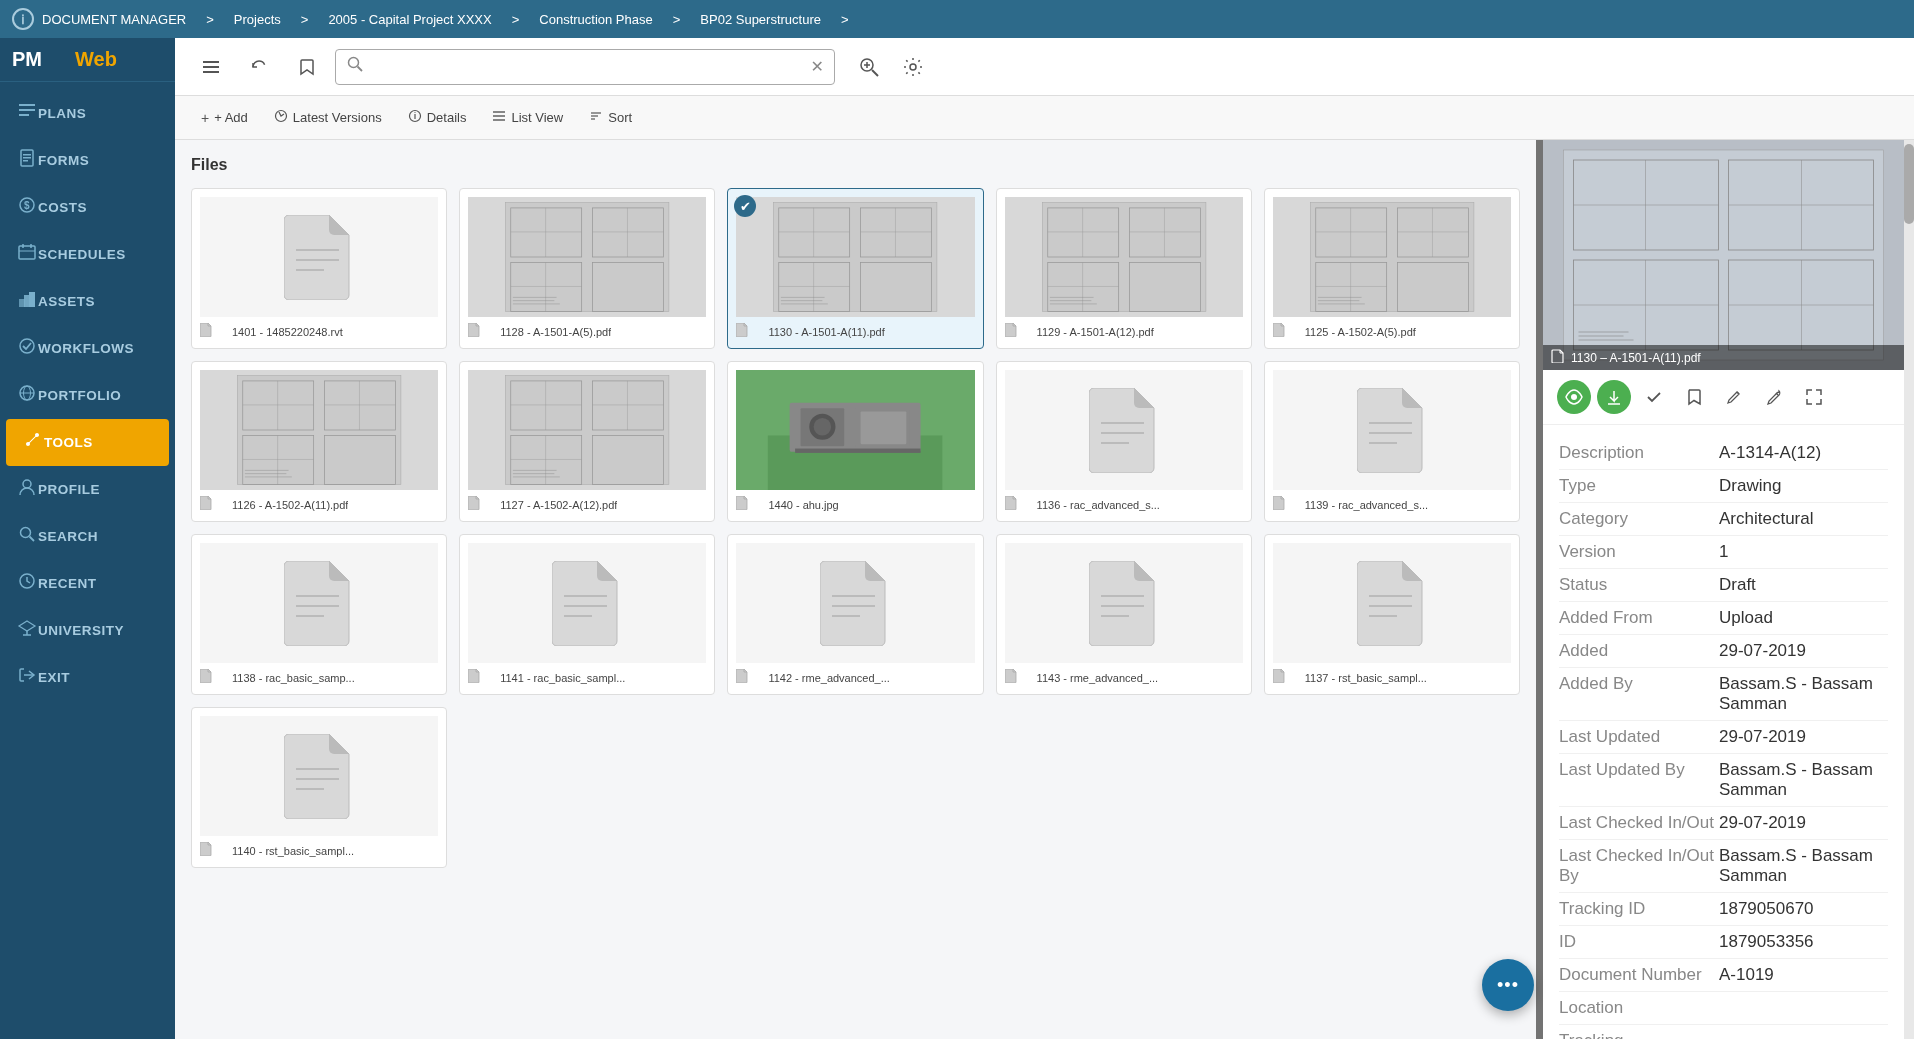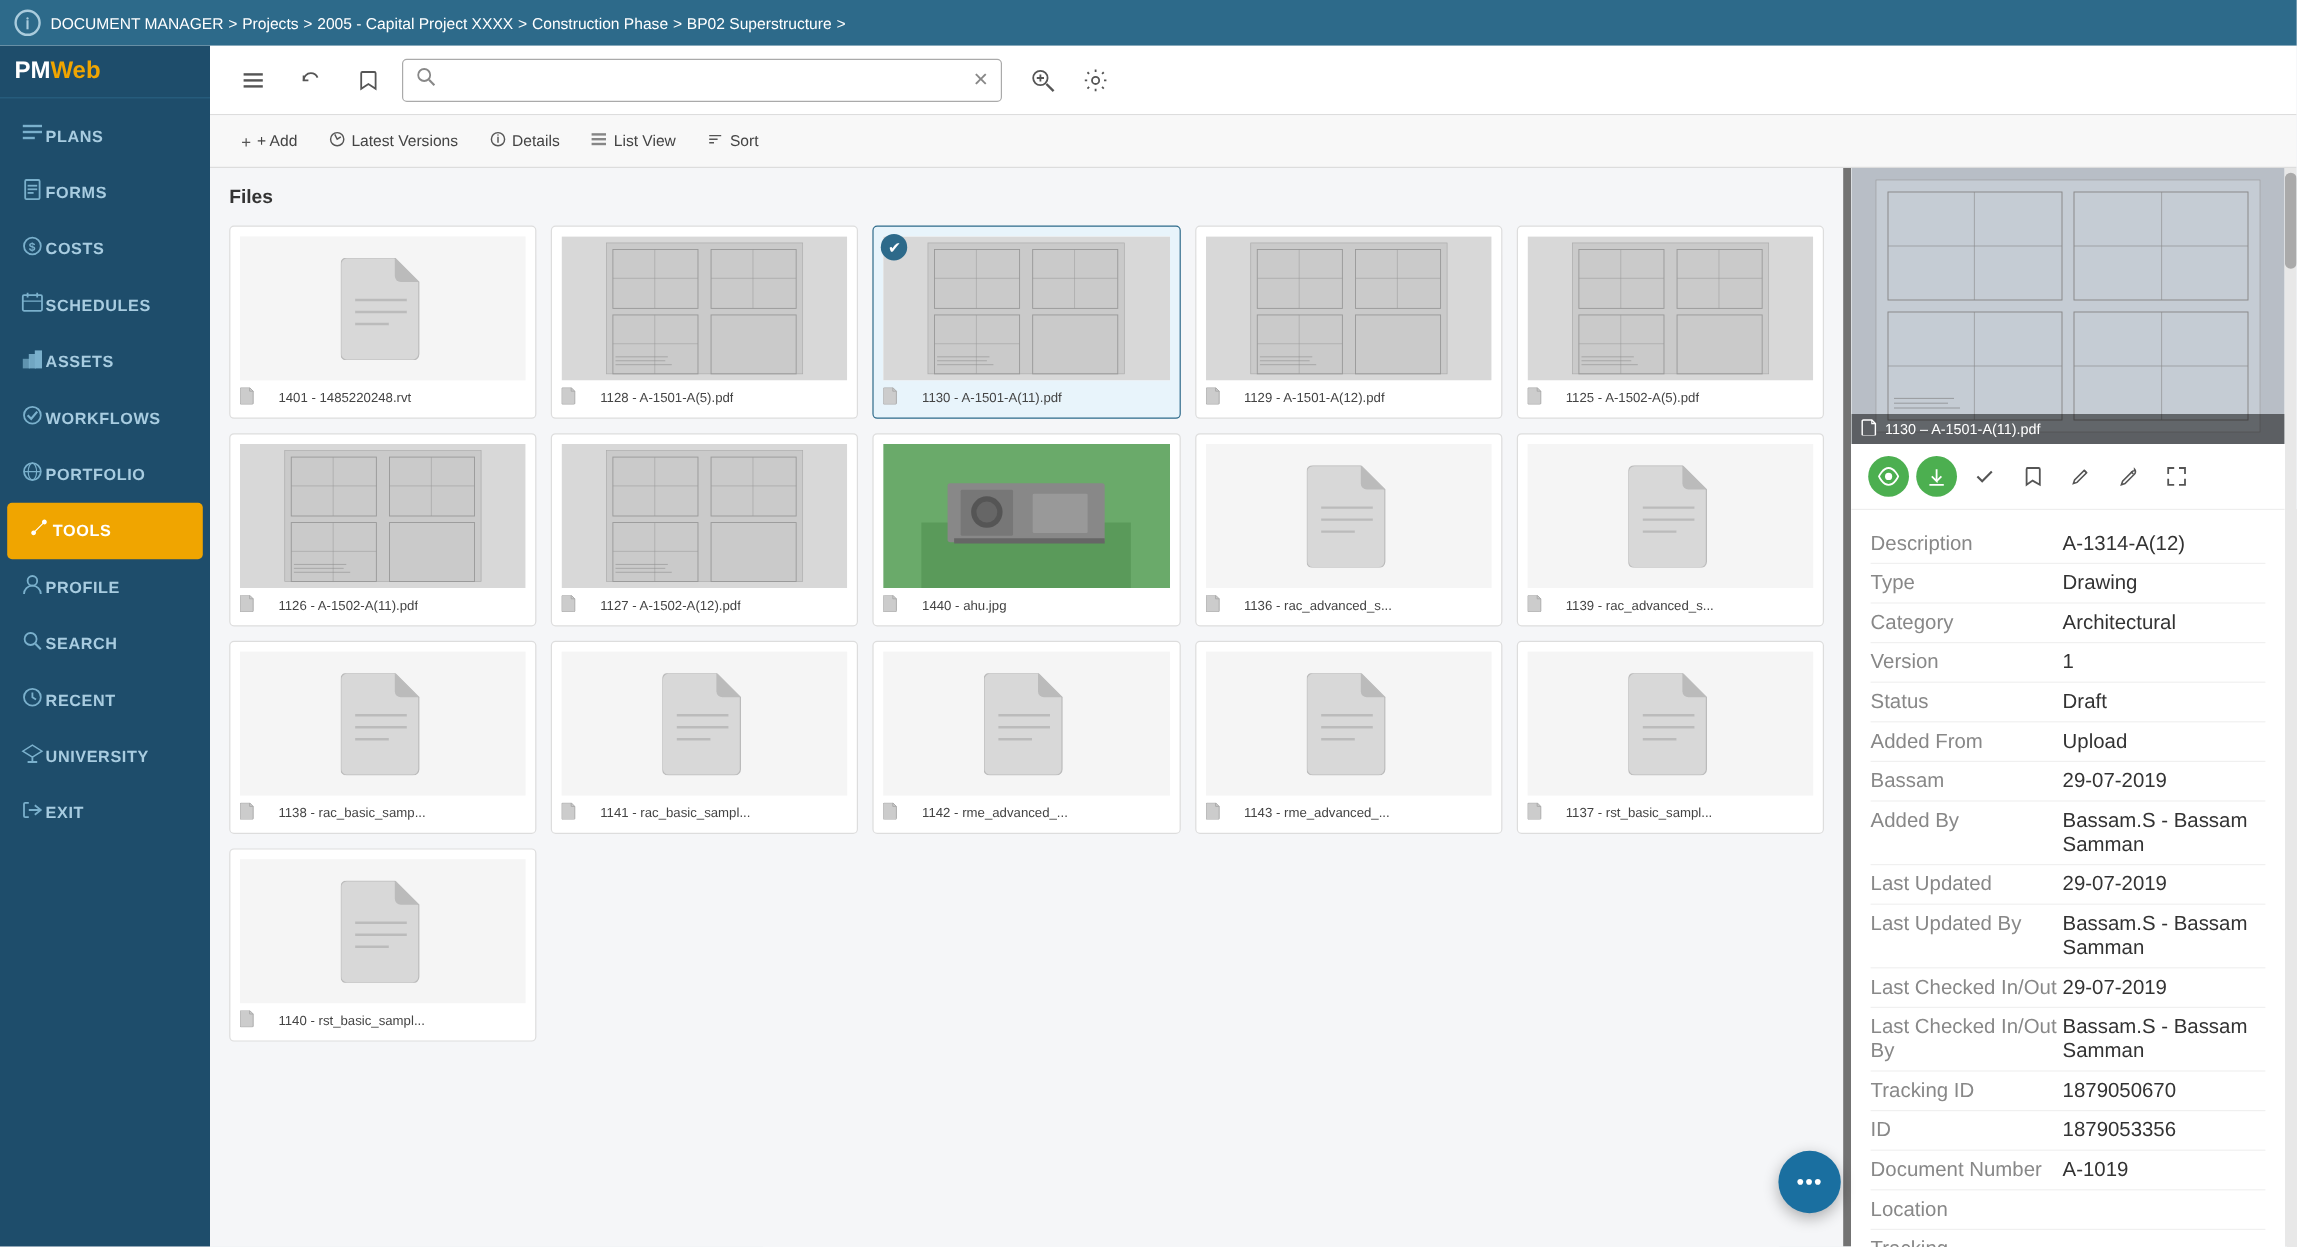--- a/index.html
+++ b/index.html
@@ -19,21 +19,21 @@
       width: 22px; height: 22px;
       border-radius: 50%;
       border: 2px solid #aaccdd;
       color: #aaccdd;
       display: flex; align-items: center; justify-content: center;
       font-size: 13px; font-weight: bold; cursor: pointer;
     }
     .breadcrumb {
       color: #cce4f0;
       font-size: 13px;
-      display: flex; align-items: center; gap: 4px;
+      display: flex; align-items: center; gap: 20px;
     }
     .breadcrumb span { color: #ffffff; }
     .breadcrumb-sep { color: #aaccdd; }
 
     
     .main-layout {
       display: flex;
       flex: 1;
       overflow: hidden;
     }
@@ -49,21 +49,21 @@
     .logo-area {
       padding: 10px 12px;
       display: flex; align-items: center;
       border-bottom: 1px solid #2a6080;
     }
     .logo-text {
       color: white;
       font-size: 20px;
       font-weight: bold;
     }
-    .logo-accent { color: #f0a500; }
+    .logo-accent { color: #f0a500; margin-left: 33px; }
 
     .sidebar-nav {
       flex: 1;
       overflow-y: auto;
       padding: 8px 0;
     }
     .nav-item {
       display: flex;
       align-items: center;
       gap: 0;
@@ -1057,21 +1057,21 @@
   </div>
             <div class="meta-row">
     <span class="meta-label">Status</span>
     <span class="meta-value">Draft</span>
   </div>
             <div class="meta-row">
     <span class="meta-label">Added From</span>
     <span class="meta-value">Upload</span>
   </div>
             <div class="meta-row">
-    <span class="meta-label">Bassam</span>
+    <span class="meta-label">Added</span>
     <span class="meta-value">29-07-2019</span>
   </div>
             <div class="meta-row">
     <span class="meta-label">Added By</span>
     <span class="meta-value">Bassam.S - Bassam Samman</span>
   </div>
             <div class="meta-row">
     <span class="meta-label">Last Updated</span>
     <span class="meta-value">29-07-2019</span>
   </div>

